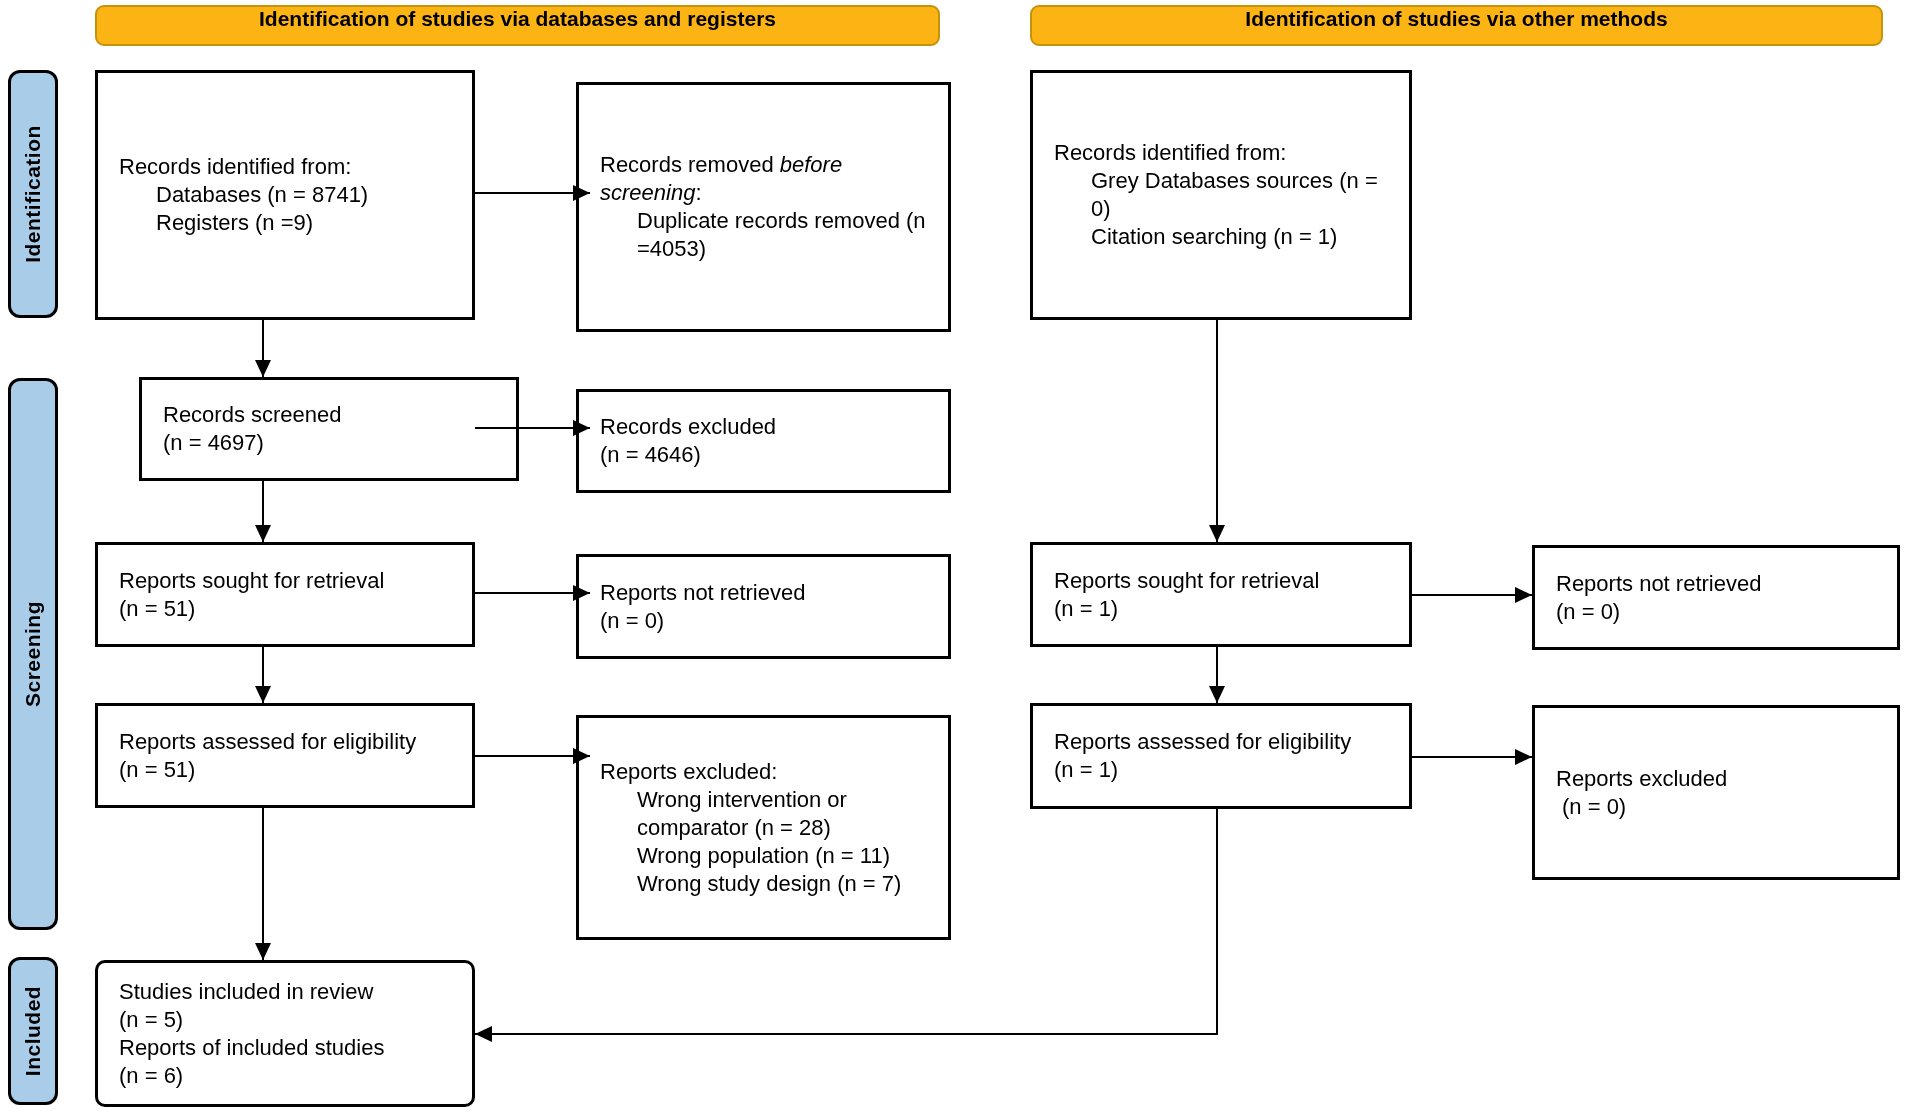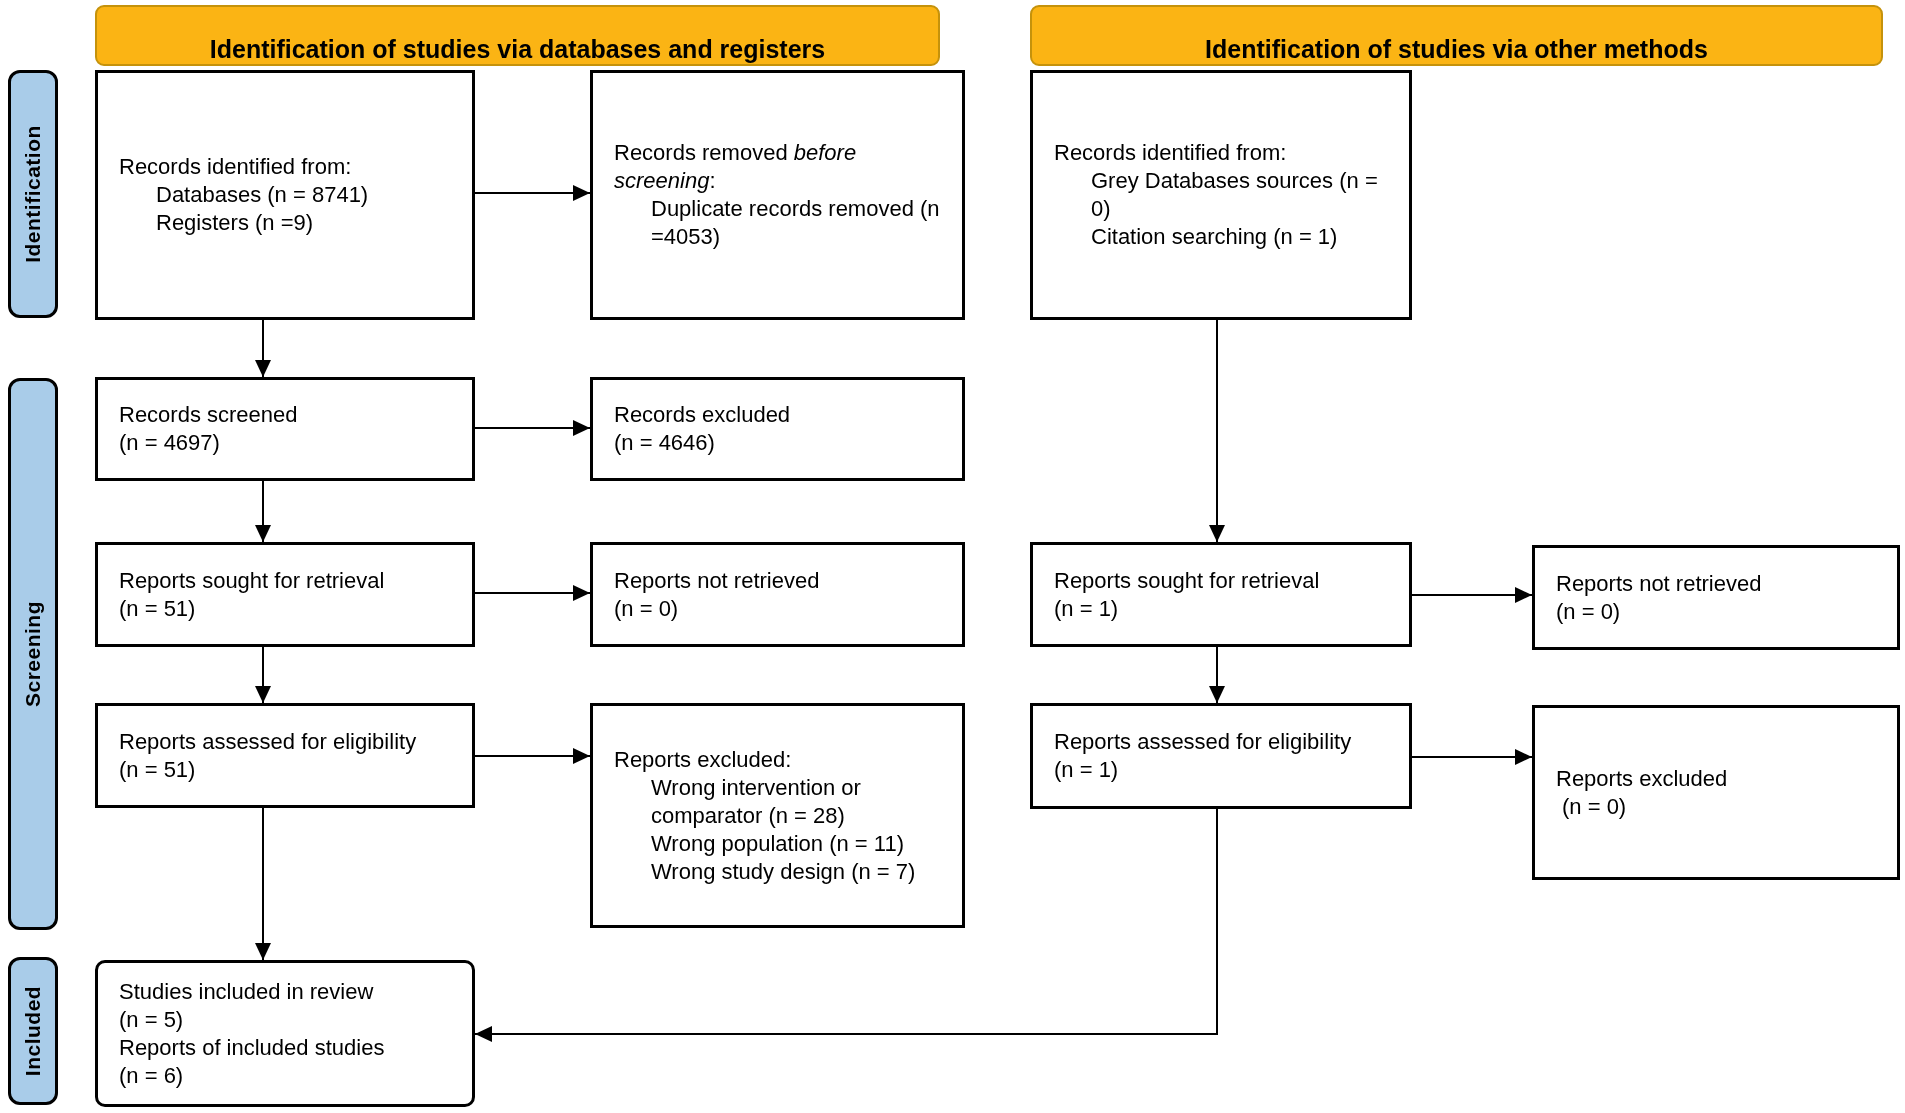--- a/index.html
+++ b/index.html
@@ -10,30 +10,30 @@
     background: #ffffff;
     font-family: "Liberation Sans", "DejaVu Sans", sans-serif;
     color: #000;
     overflow: hidden;
   }
 
   
   .banner {
     position: absolute;
     top: 5px;
-    height: 61px;
+    height: 41px;
     background: var(--banner-fill, #FBB414);
     border: 2px solid var(--banner-border, #C5920B);
     border-radius: 9px;
     box-sizing: border-box;
     display: flex;
-    align-items: flex-end;
+    align-items: flex-start;
     justify-content: center;
     font-weight: bold;
-    font-size: 25px;
+    font-size: 21px;
   }
   .banner-db { left: 95px; width: 845px; }
   .banner-other { left: 1030px; width: 853px; }
 
   
   .stage {
     position: absolute;
     left: 8px;
     width: 50px;
     background: var(--stage-fill, #A9CCE9);
@@ -68,26 +68,26 @@
     font-size: 22px;
     line-height: 28px;
   }
   .line { white-space: nowrap; }
   .line.indent { margin-left: 37px; }
   .line.indent-sm { margin-left: 6px; }
   .it { font-style: italic; }
 
   
   .colA { left: 95px;  width: 380px; }
-  .colB { left: 590px; width: 375px; }
+  .colB { left: 576px; width: 375px; margin-top: 12px; }
   .colC { left: 1030px; width: 382px; }
   .colD { left: 1532px; width: 368px; }
 
   .boxA1 { top: 70px;  height: 250px; }
-  .boxA2 { top: 377px; height: 104px; }
+  .boxA2 { top: 377px; height: 104px; margin-left: 44px; }
   .boxA3 { top: 542px; height: 105px; }
   .boxA4 { top: 703px; height: 105px; }
   .boxA5 { top: 960px; height: 147px; border-radius: 10px; }
   .boxB1 { top: 70px;  height: 250px; }
   .boxB2 { top: 377px; height: 104px; }
   .boxB3 { top: 542px; height: 105px; }
   .boxB4 { top: 703px; height: 225px; }
   .boxC1 { top: 70px;  height: 250px; }
   .boxC3 { top: 542px; height: 105px; }
   .boxC4 { top: 703px; height: 106px; }

